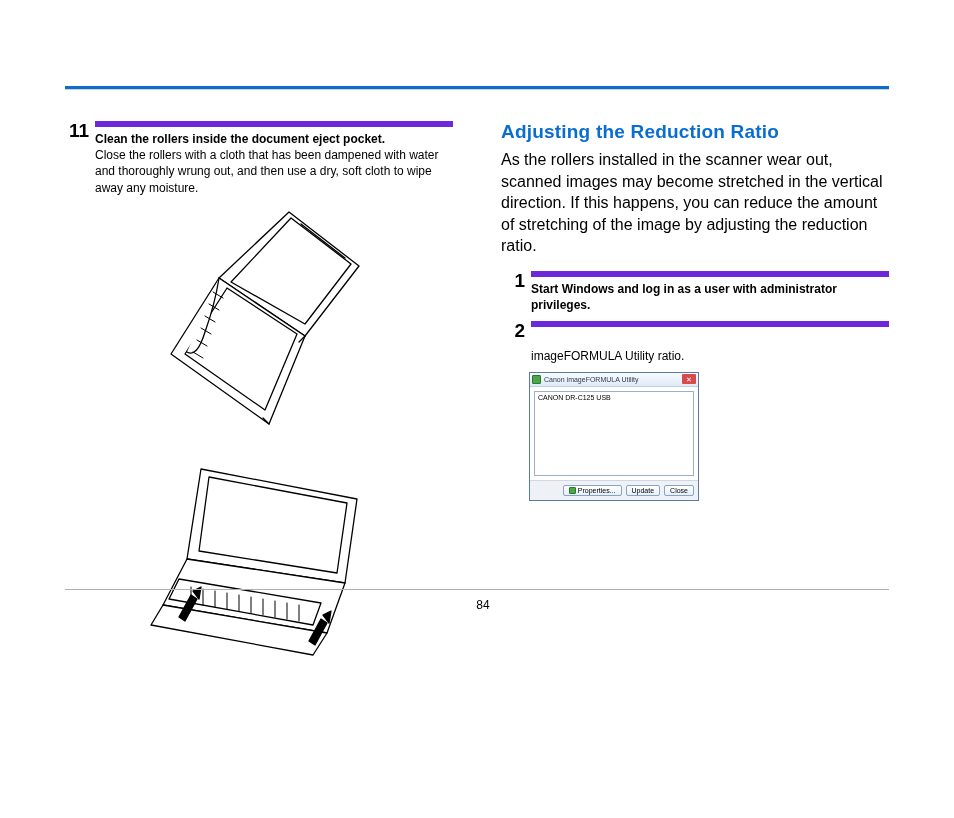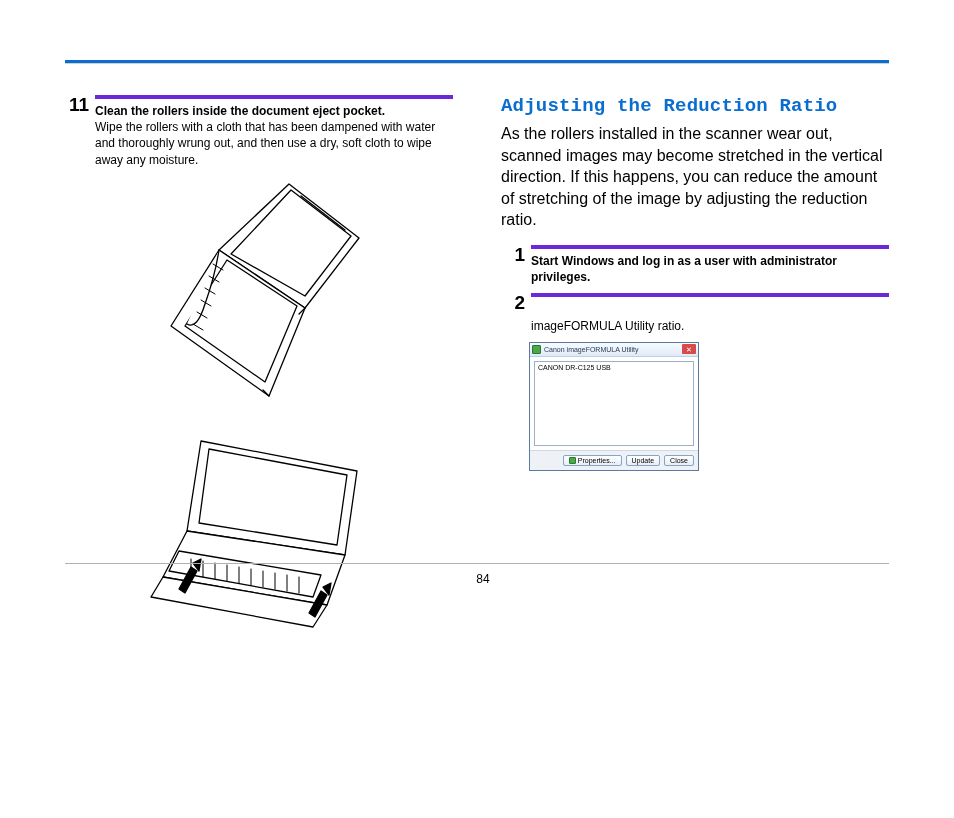--- a/index.html
+++ b/index.html
@@ -1,27 +1,27 @@
 <!DOCTYPE html>
 <html><head>
 <meta charset="utf-8">
 <style>
   * { box-sizing: border-box; margin: 0; padding: 0; }
   html, body { width: 954px; height: 818px; background: #fff; font-family: Arial, Helvetica, sans-serif; color: #000; }
-  .page { position: relative; width: 954px; height: 608px; padding: 40px 65px 30px 65px; }
+  .page { position: relative; width: 954px; height: 608px; padding: 40px 65px 30px 65px; margin-top: 26px; }
   .topbar { position: absolute; top: 60px; left: 65px; right: 65px; height: 3px; background: #0a6ed1; }
   .topbar-shadow { position: absolute; top: 63px; left: 65px; right: 65px; height: 1px; background: #d0d0d0; }
   .cols { display: flex; gap: 48px; padding-top: 55px; height: 680px; }
   .col { flex: 1; min-width: 0; }
   .step { display: flex; gap: 6px; margin-bottom: 8px; }
   .step-num { font-family: "Arial Black", Arial, sans-serif; font-weight: 900; font-size: 19px; line-height: 20px; min-width: 24px; text-align: right; }
-  .step-body { flex: 1; border-top: 4px solid #6d28d9; padding-top: 4px; font-size: 12px; line-height: 1.35; }
+  .step-body { flex: 1; border-top: 6px solid #6d28d9; padding-top: 4px; font-size: 12px; line-height: 1.35; }
   .step-body .bold { font-weight: 700; }
   .figure { display: flex; justify-content: center; margin: 8px 0 16px 0; }
-  .section-title { color: #0a6ed1; font-weight: 800; font-size: 19px; margin-bottom: 6px; font-family: Liberation Mono, monospace; letter-spacing: 0.2px; }
+  .section-title { color: #0a6ed1; font-weight: 800; font-size: 19px; margin-bottom: 6px; font-family: Liberation Sans, sans-serif; letter-spacing: 0.2px; }
   .section-intro { font-size: 16px; line-height: 1.35; margin-bottom: 14px; }
   .under-windows { font-size: 12.5px; font-weight: 700; margin-bottom: 10px; }
   .bottom-rule { position: absolute; bottom: 44px; left: 65px; right: 65px; height: 1px; background: #b0b0b0; }
   .pagenum { position: absolute; bottom: 22px; left: 12px; right: 0; text-align: center; font-size: 12px; }
   
   .dlg { width: 170px; border: 1px solid #5a7aa0; background: #fff; font-size: 7px; font-family: Tahoma, Arial, sans-serif; }
   .dlg-title { display:flex; align-items:center; justify-content:space-between; height:14px; padding:0 2px; background: linear-gradient(#f7fbff,#dfeaf7); border-bottom:1px solid #bcd0e5; }
   .dlg-title-left { display:flex; align-items:center; gap:3px; color:#2a3a55; }
   .dlg-title-icon { width:9px; height:9px; background:#4aa84a; border:1px solid #2a7a2a; border-radius:1px; }
   .dlg-x { width:14px; height:10px; background:#d94a4a; color:#fff; display:flex; align-items:center; justify-content:center; border-radius:1px; font-size:7px; line-height:7px; }
@@ -39,21 +39,21 @@
   <div class="topbar-shadow"></div>
 
   <div class="cols">
 
     <div class="col">
 
       <div class="step">
         <div class="step-num">11</div>
         <div class="step-body">
           <span class="bold">Clean the rollers inside the document eject pocket.</span><br>
-          <span>Wipe the rollers with a cloth that has been dampened with water and thoroughly wrung out, and then use a dry, soft cloth to wipe away any moisture.</span>
+          <span>Close the rollers with a cloth that has been dampened with water and thoroughly wrung out, and then use a dry, soft cloth to wipe away any moisture.</span>
         </div>
       </div>
 
       <div class="figure">
         <svg width="220" height="235" viewBox="0 0 220 235">
           <g fill="#fff" stroke="#000" stroke-width="1.3" stroke-linejoin="round" stroke-linecap="round">
 
             <polygon points="140,8 210,62 156,132 70,74"></polygon>
             <polygon points="142,14 202,60 156,120 82,78"></polygon>
             <line x1="152" y1="20" x2="196" y2="54"></line>

